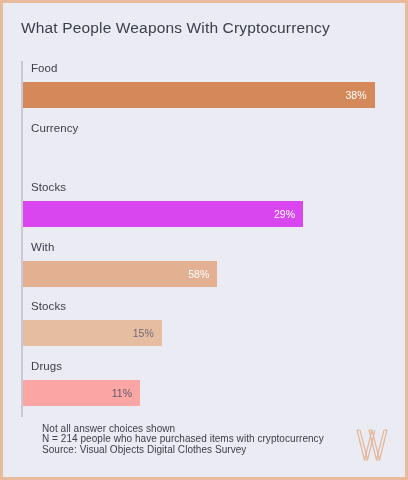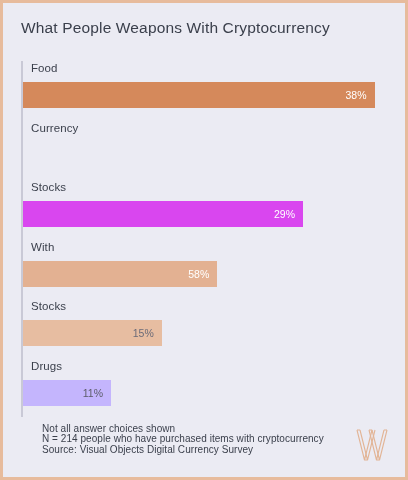--- a/index.html
+++ b/index.html
@@ -147,32 +147,32 @@
           <div class="bar-label">Stocks</div>
           <div class="bar-track">
             <div class="bar-fill" style="width: 138.75px; background: rgb(231, 189, 161);">
               <div class="bar-value" style="color: rgb(107, 107, 120);">15%</div>
             </div>
           </div>
         </div>
         <div class="bar-row" style="top: 297.5px;">
           <div class="bar-label">Drugs</div>
           <div class="bar-track">
-            <div class="bar-fill" style="width: 88px; background: #c4b5fd;">
+            <div class="bar-fill" style="width: 117px; background: #fca5a5;">
               <div class="bar-value" style="color: rgb(92, 92, 105);">11%</div>
             </div>
           </div>
         </div>
       </div>
   </div>
 
   <div class="footnotes">
     <span class="footnote-line">Not all answer choices shown</span>
     <span class="footnote-line">N = 214 people who have purchased items with cryptocurrency</span>
-    <span class="footnote-line">Source: Visual Objects Digital Currency Survey</span>
+    <span class="footnote-line">Source: Visual Objects Digital Clothes Survey</span>
   </div>
 
   <svg class="brand-logo" viewBox="0 0 34 36">
     <g fill="none" stroke="#e2b495" stroke-width="1.1">
       <path d="M2 3 L9.5 33 L17 3"></path>
       <path d="M5 3 L12.5 33 L20 3"></path>
       <path d="M14 3 L21.5 33 L29 3"></path>
       <path d="M17 3 L24.5 33 L32 3"></path>
       <path d="M2 3 L5 3 M14 3 L17 3 M29 3 L32 3"></path>
       <path d="M9.5 33 L12.5 33 M21.5 33 L24.5 33"></path>

